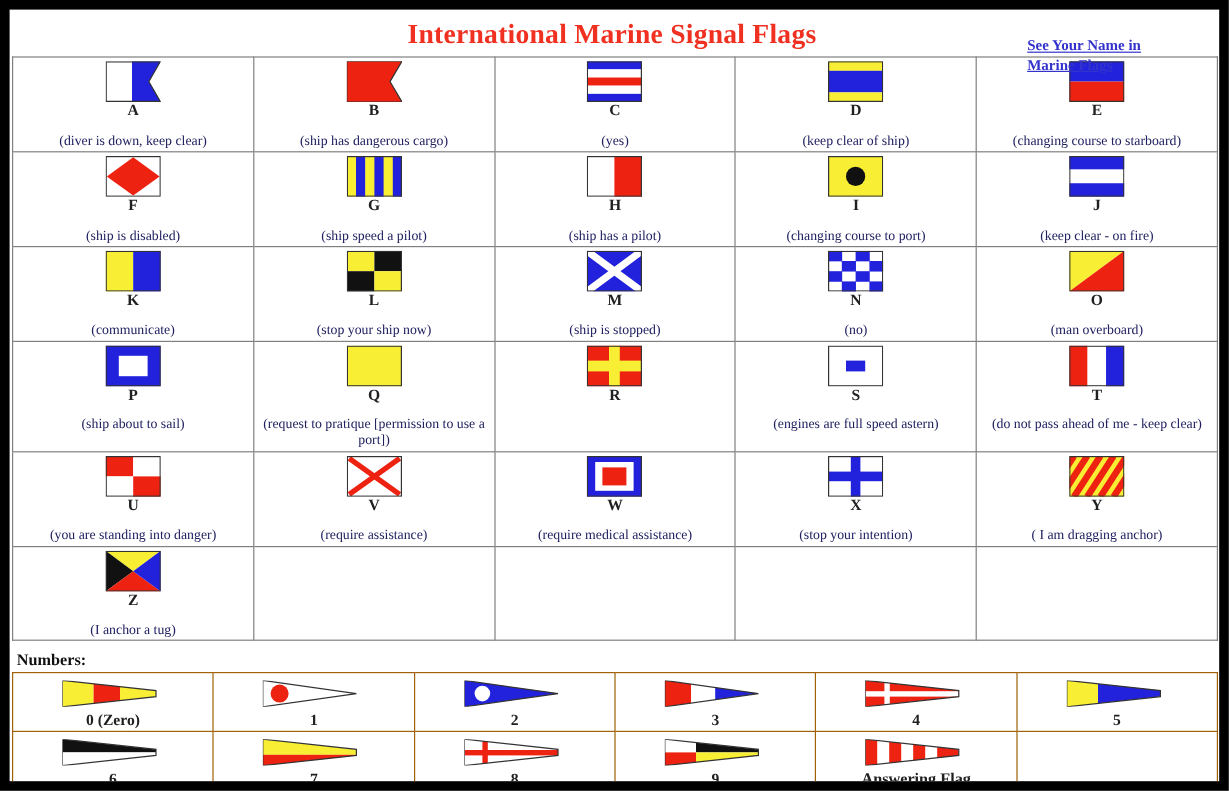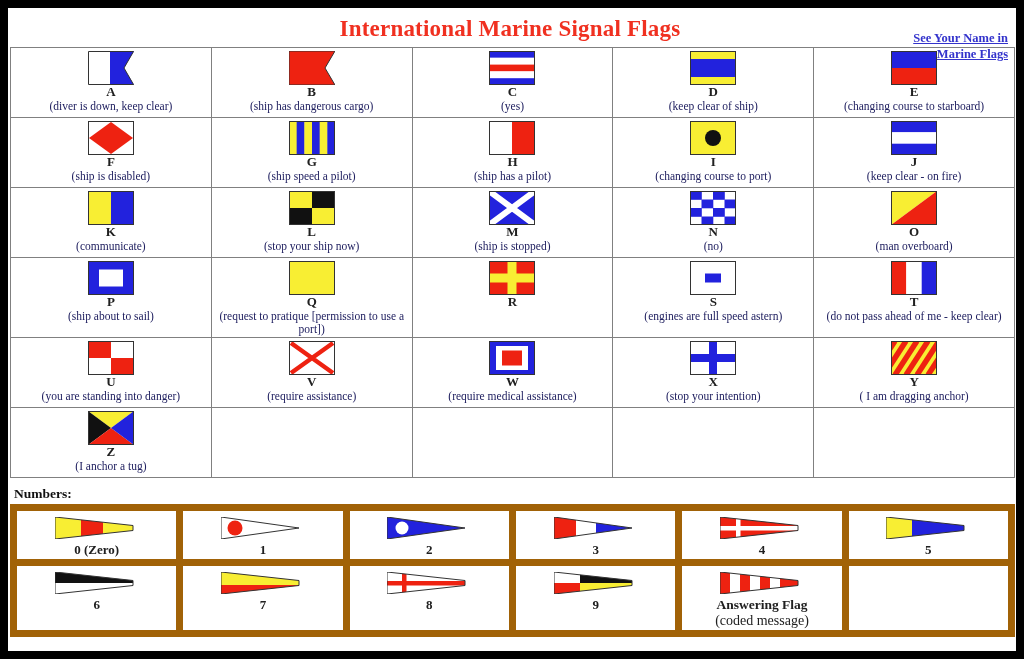--- a/index.html
+++ b/index.html
@@ -31,23 +31,23 @@
   .subtitle {
     color:#101060;
     font-size:11.5px;
     text-align:center;
     line-height:1.25;
     padding:0 150px 0 4px;
     margin-bottom:4px;
   }
   .corner-link {
     position:absolute;
-    right:8px; top:22px;
+    right:20px; top:22px;
     width:140px;
-    text-align:right;
+    text-align:left;
     font-size:12.5px;
     font-weight:bold;
     color:#3333cc;
     text-decoration:underline;
     line-height:1.3;
     cursor:pointer;
   }
 
   
   table.grid {
@@ -66,32 +66,32 @@
   }
   td.empty { border:1px solid #808080; }
   td.blank-none { border:none; background:#ffffff; }
 
   .flagwrap { height:36px; display:flex; align-items:center; justify-content:center; }
   .code {
     font-size:13px; font-weight:bold; color:#202020;
     line-height:1.05; margin-top:-1px;
   }
   .meaning {
-    font-size:11.5px; color:#202060; line-height:1.15; margin-top:1px;
+    font-size:11.5px; color:#202060; line-height:1.15; margin-top:13px;
     padding:0 2px;
   }
 
   
   .numbers-label {
     font-size:13.5px; font-weight:bold; color:#101010;
     margin:8px 16px 2px 6px;
   }
   table.numbers { width:1005px; margin-left:2px; }
   table.numbers td {
-    border:7px solid #a16207;
+    border:1px solid #a16207;
     width:16.6666%;
     height:48px;
     vertical-align:top;
     text-align:center;
     padding:3px 1px 1px 1px;
   }
   .numbers .flagwrap { height:28px; }
   .num-label { font-size:13px; font-weight:bold; color:#202020; }
   .num-label.ans { font-size:13.5px; }
   .num-sub { font-size:14px; color:#202020; }

